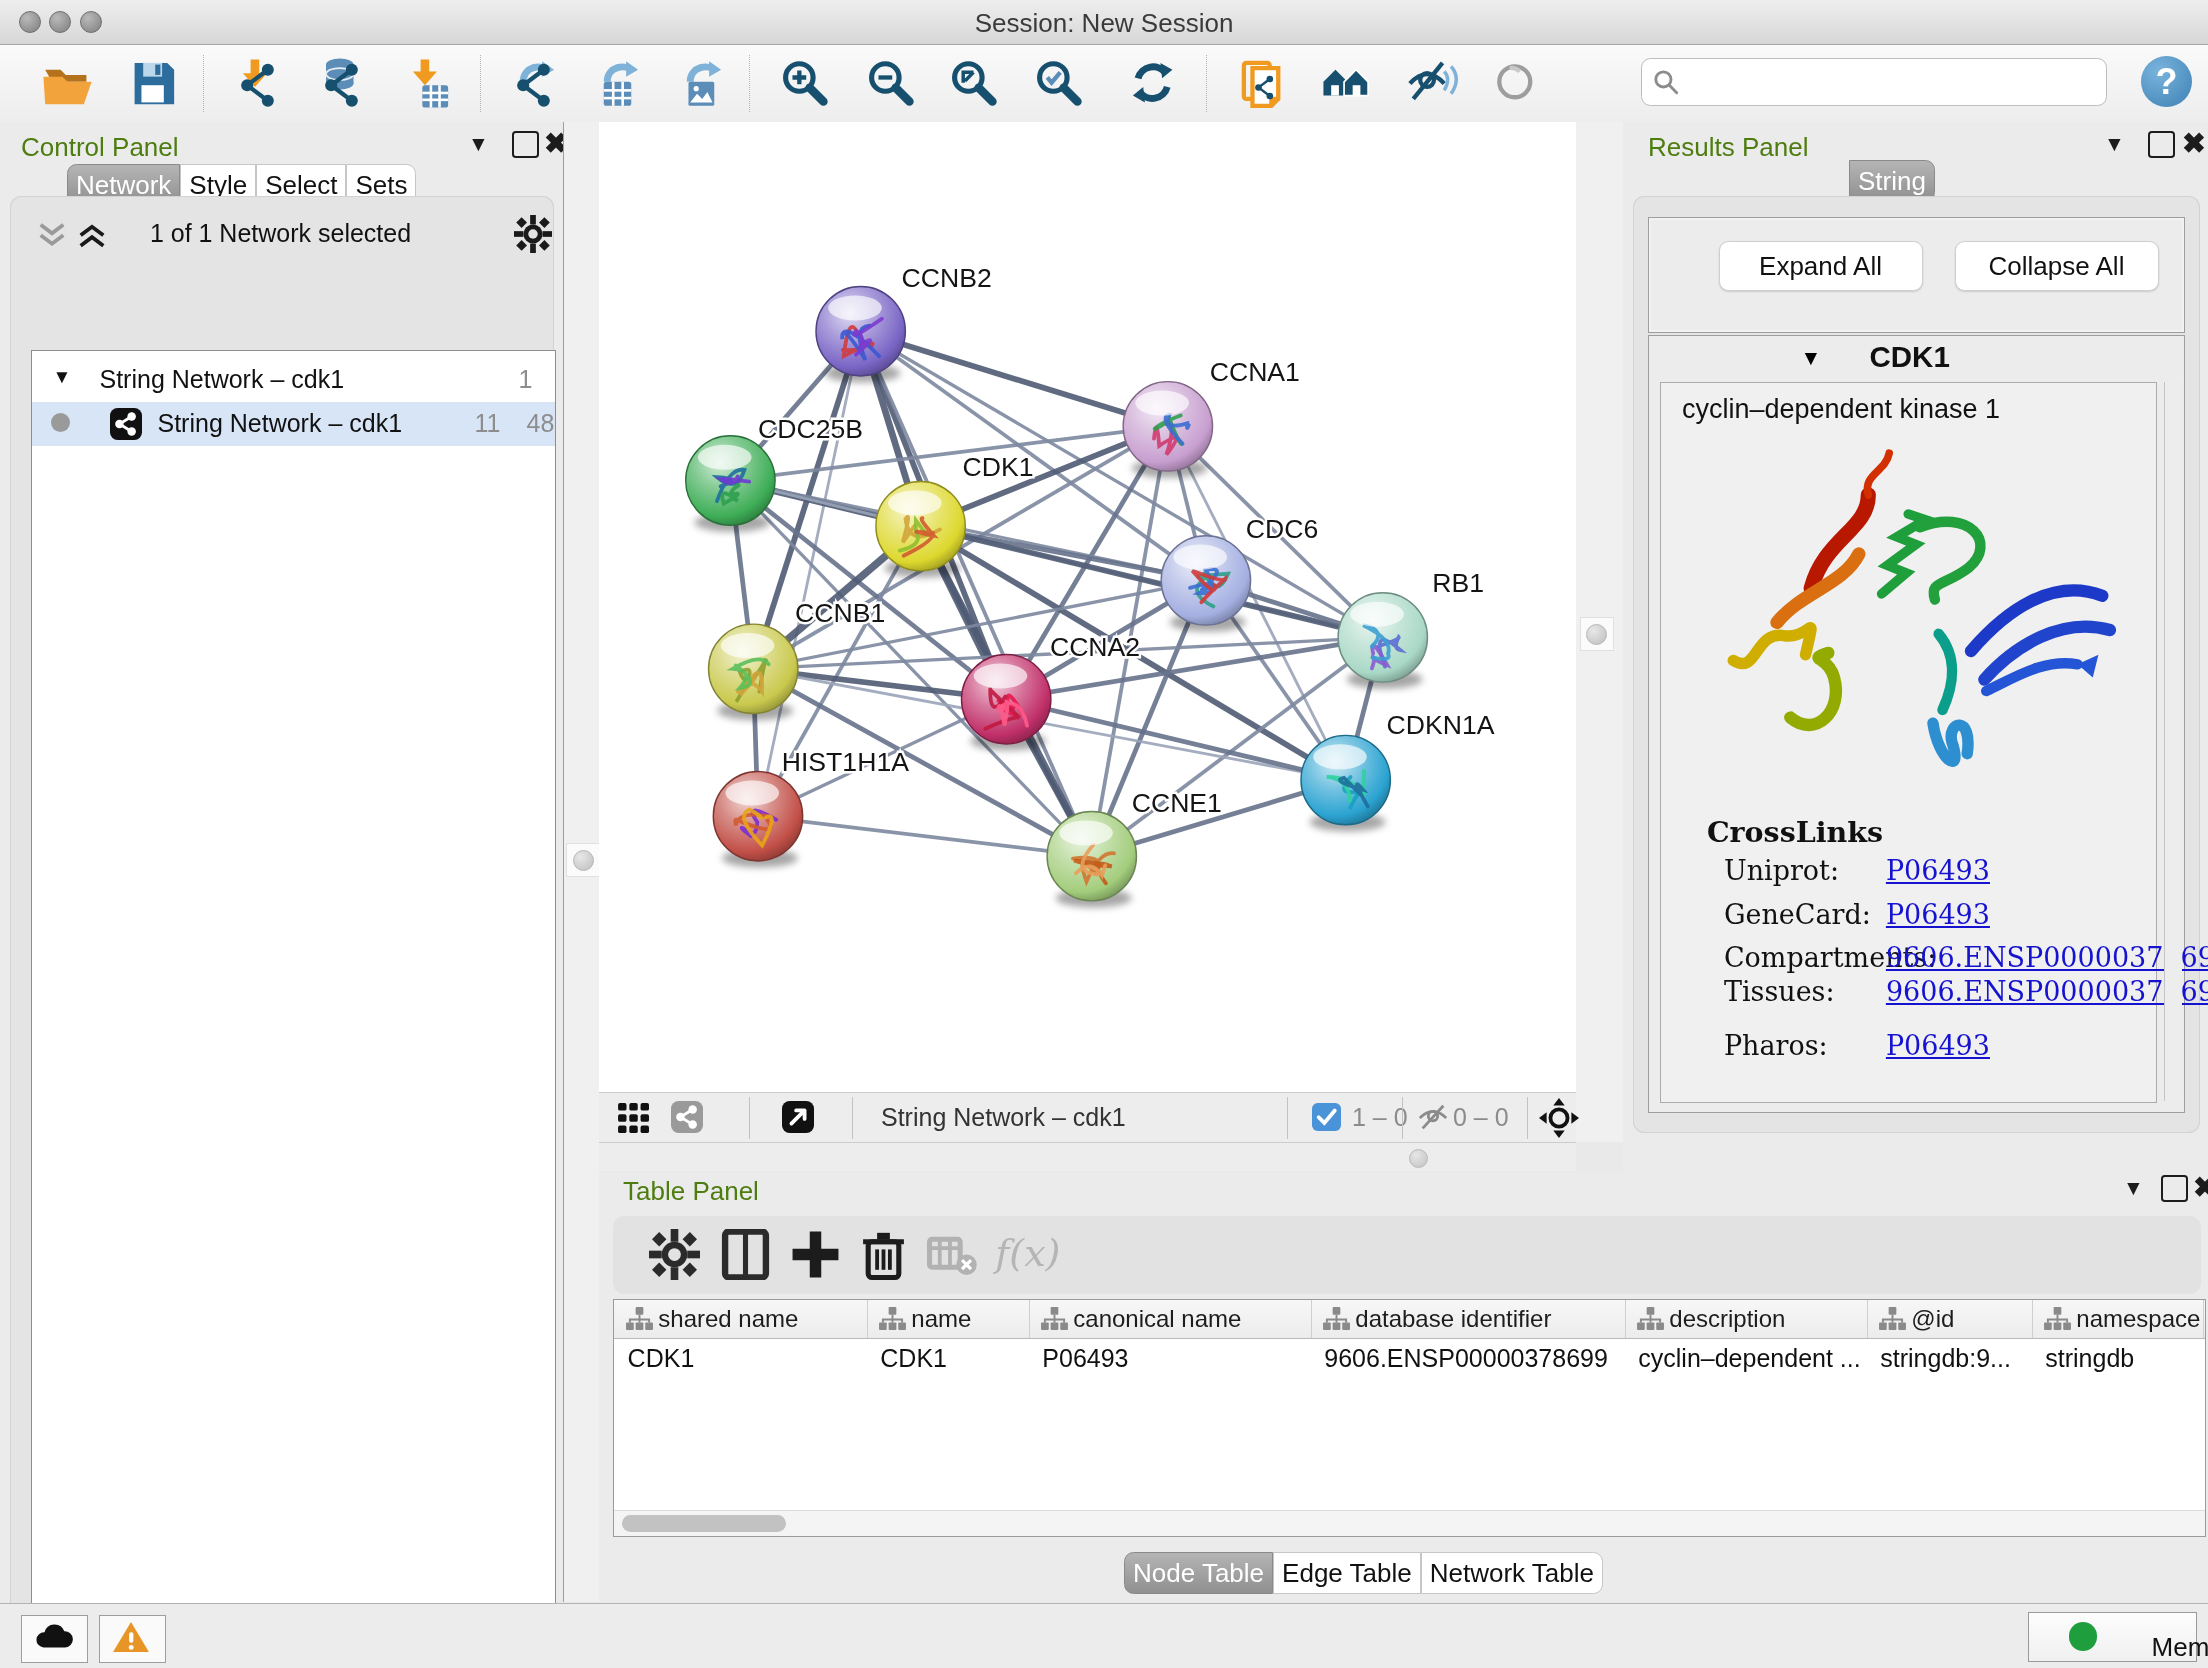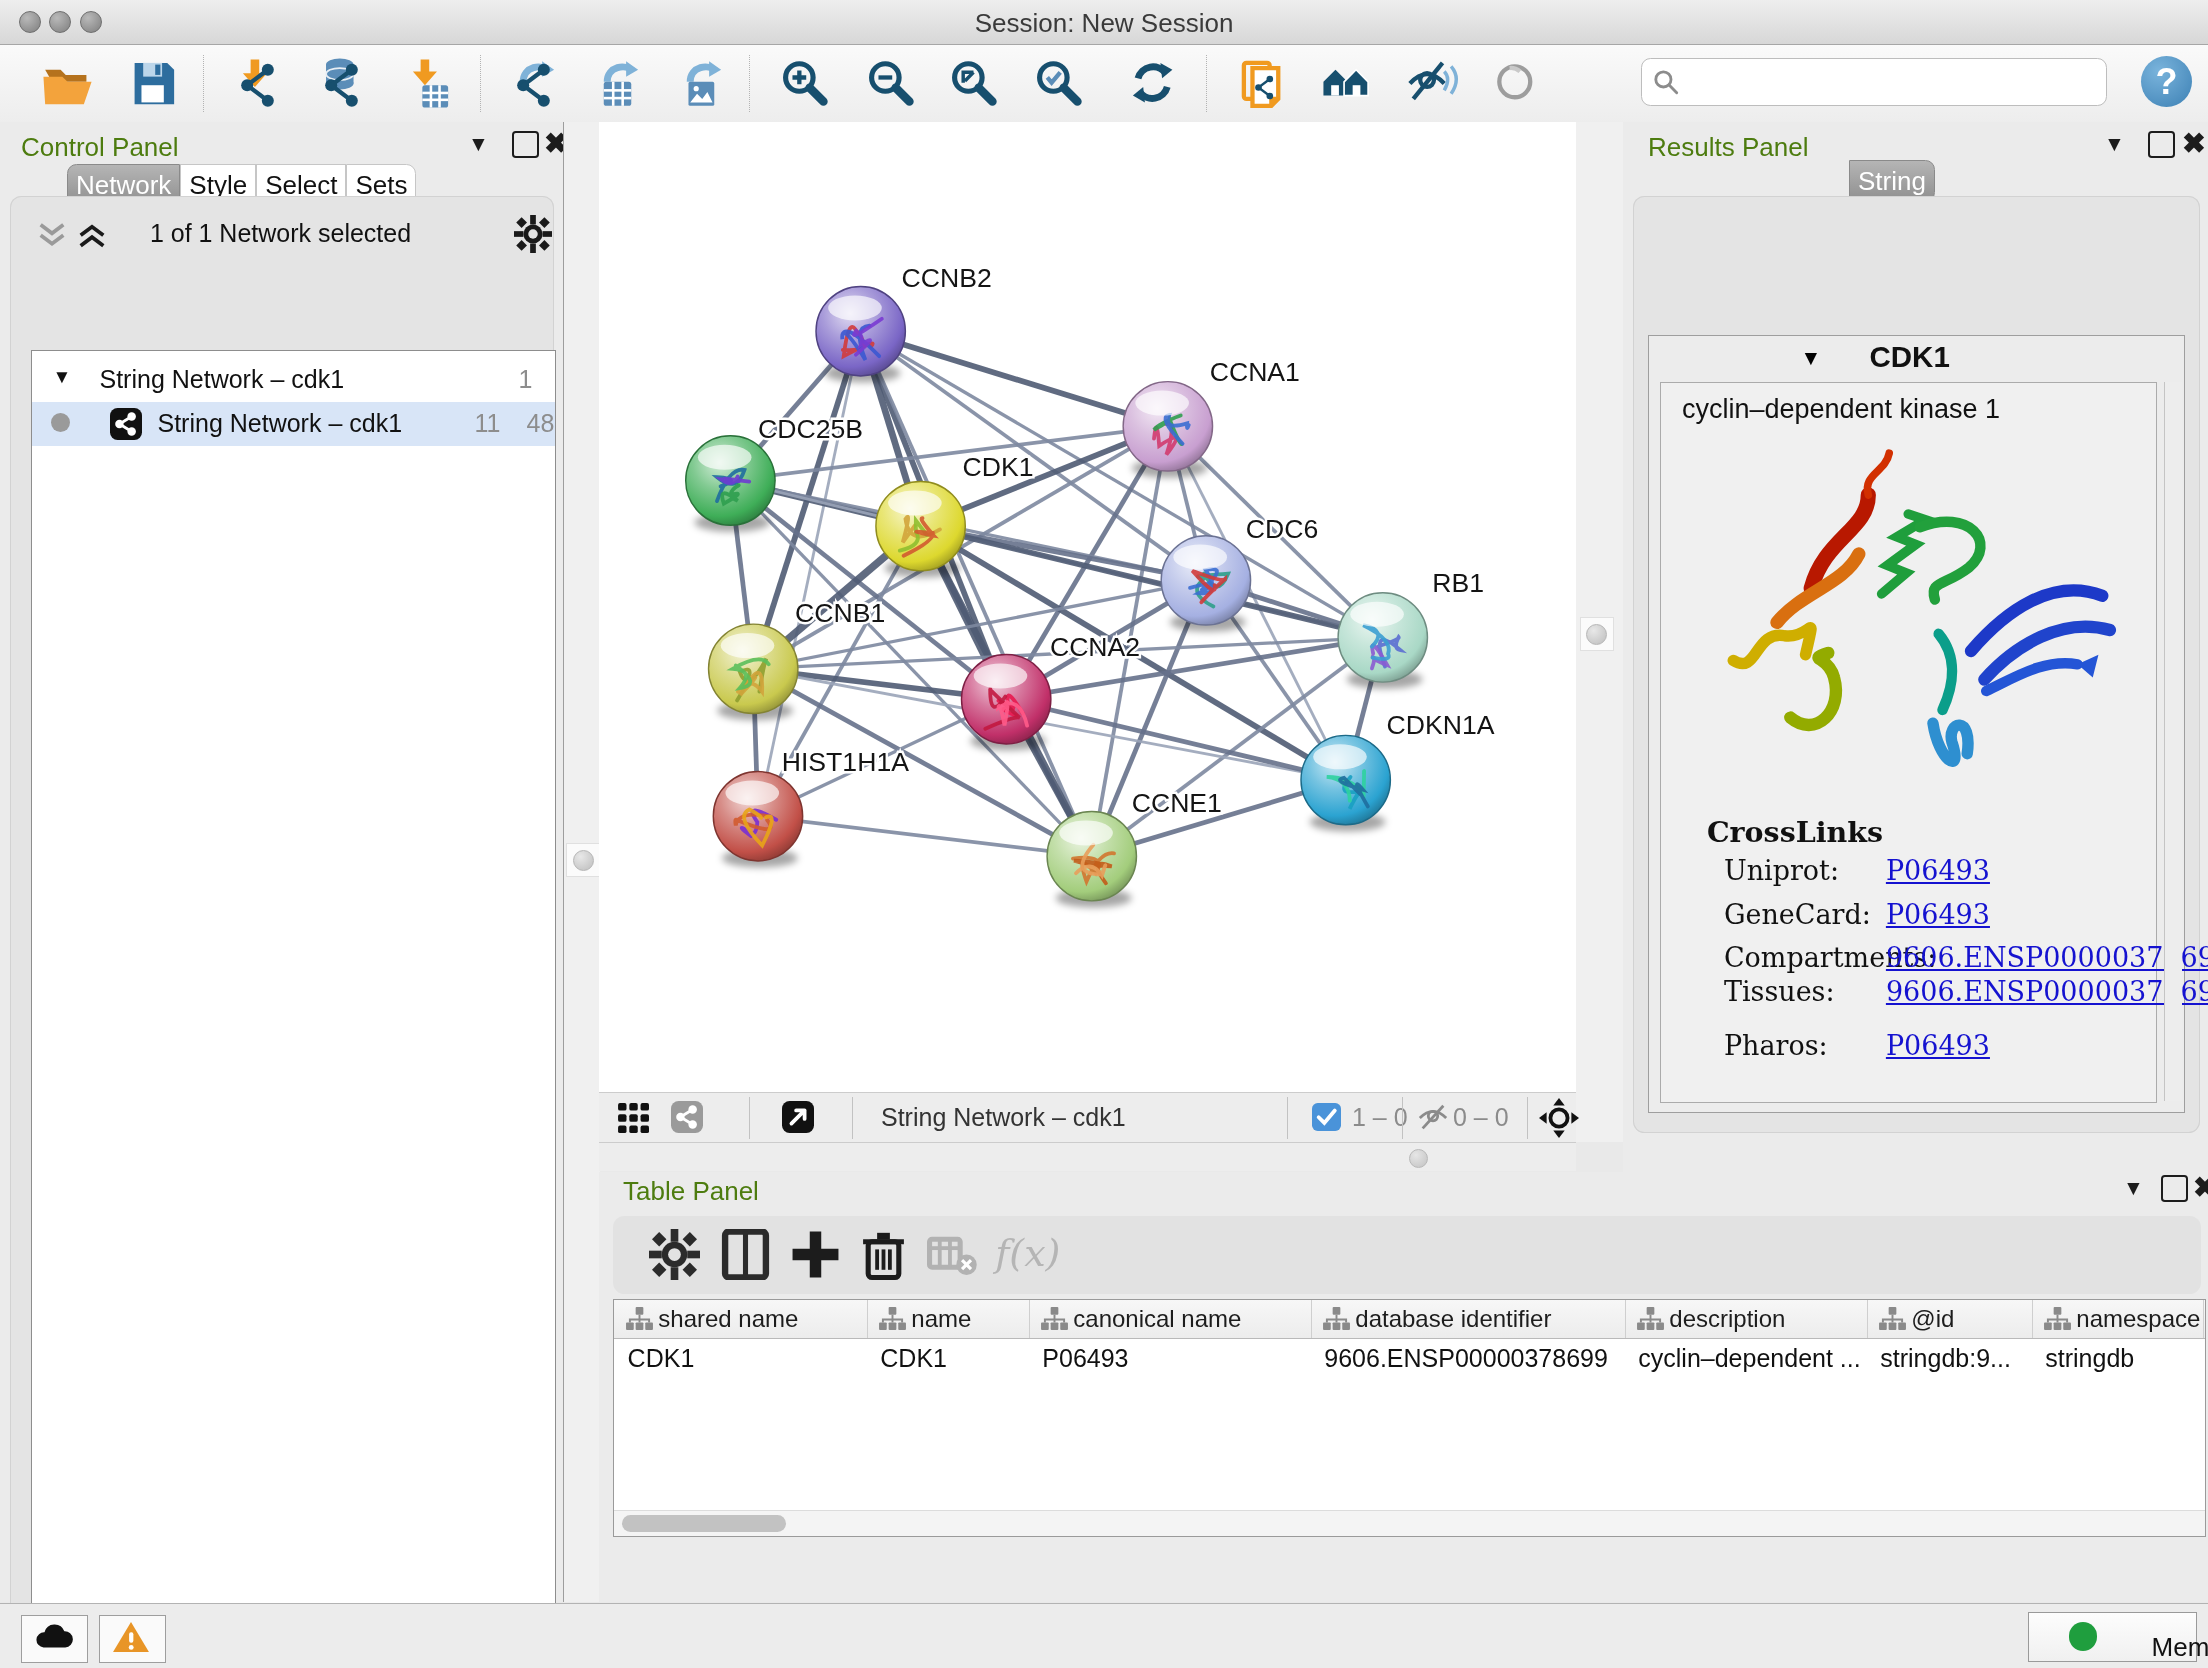--- a/index.html
+++ b/index.html
@@ -611,20 +611,24 @@
 
   <div class="rpanel">
     <div class="abs panel-title" style="left:25px;top:9.5px">Results Panel</div>
     <div class="abs ph-caret" style="left:481px;top:9.5px">▼</div>
     <div class="abs ph-box" style="left:525px;top:8.6px"></div>
     <div class="abs ph-close" style="left:559px;top:4.8px">✖</div>
 
     <div class="abs tabbtn sel first last" style="left:226px;top:38px">String</div>
 
     <div class="rp-inner">
+      <div class="rp-btnbox">
+        <div class="rp-btn" style="left:70px;width:202px">Expand All</div>
+        <div class="rp-btn" style="left:306px;width:202px">Collapse All</div>
+      </div>
 
       <div class="genebox">
         <div class="gene-head">
           <span class="abs" style="left:152px;top:9.5px;font-size:21px">▼</span>
           <span class="abs gene-name" style="left:221px;top:3.8px">CDK1</span>
         </div>
         <div class="gene-inner">
           <div class="gene-desc">cyclin–dependent kinase 1</div>
 
           <svg class="abs" style="left:38px;top:53px;width:428px;height:390px" viewBox="0 0 450 410" fill="none" stroke-linecap="round">
@@ -809,20 +813,21 @@
           <div class="td-cell" style="left: 710px; width: 295px; top: 44px;">9606.ENSP00000378699</div>
           <div class="td-cell" style="left: 1024px; width: 223px; top: 44px;">cyclin–dependent ...</div>
           <div class="td-cell" style="left: 1266px; width: 146px; top: 44px;">stringdb:9...</div>
           <div class="td-cell" style="left: 1431px; width: 152px; top: 44px;">stringdb</div>
         </div>
       <div class="hscroll">
           <div class="hthumb"></div>
         </div>
     </div>
 
+    <div class="tp-tabs" id="tbl-tabs"><span class="tabbtn sel first">Node Table</span><span class="tabbtn">Edge Table</span><span class="tabbtn last">Network Table</span></div>
   </div>
 
   <div class="statusbar">
     <div class="sb-btn" style="left:21px">
       <svg viewBox="0 0 42 36">
         <path d="M11 29a8 8 0 0 1 1-16 11 11 0 0 1 21-1 7 7 0 0 1 1 17z" fill="#111"></path>
       </svg>
     </div>
     <div class="sb-btn" style="left:99px">
       <svg viewBox="0 0 42 36">

